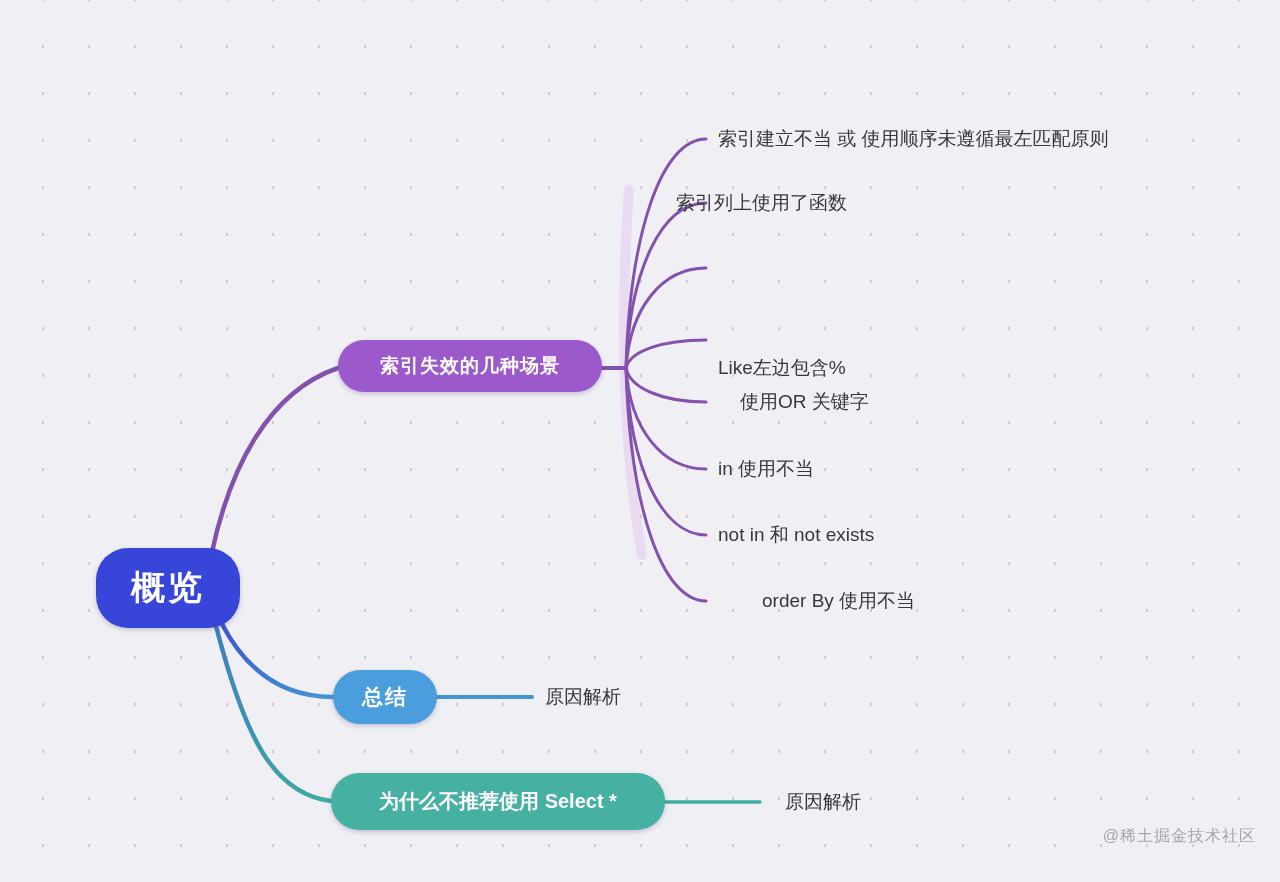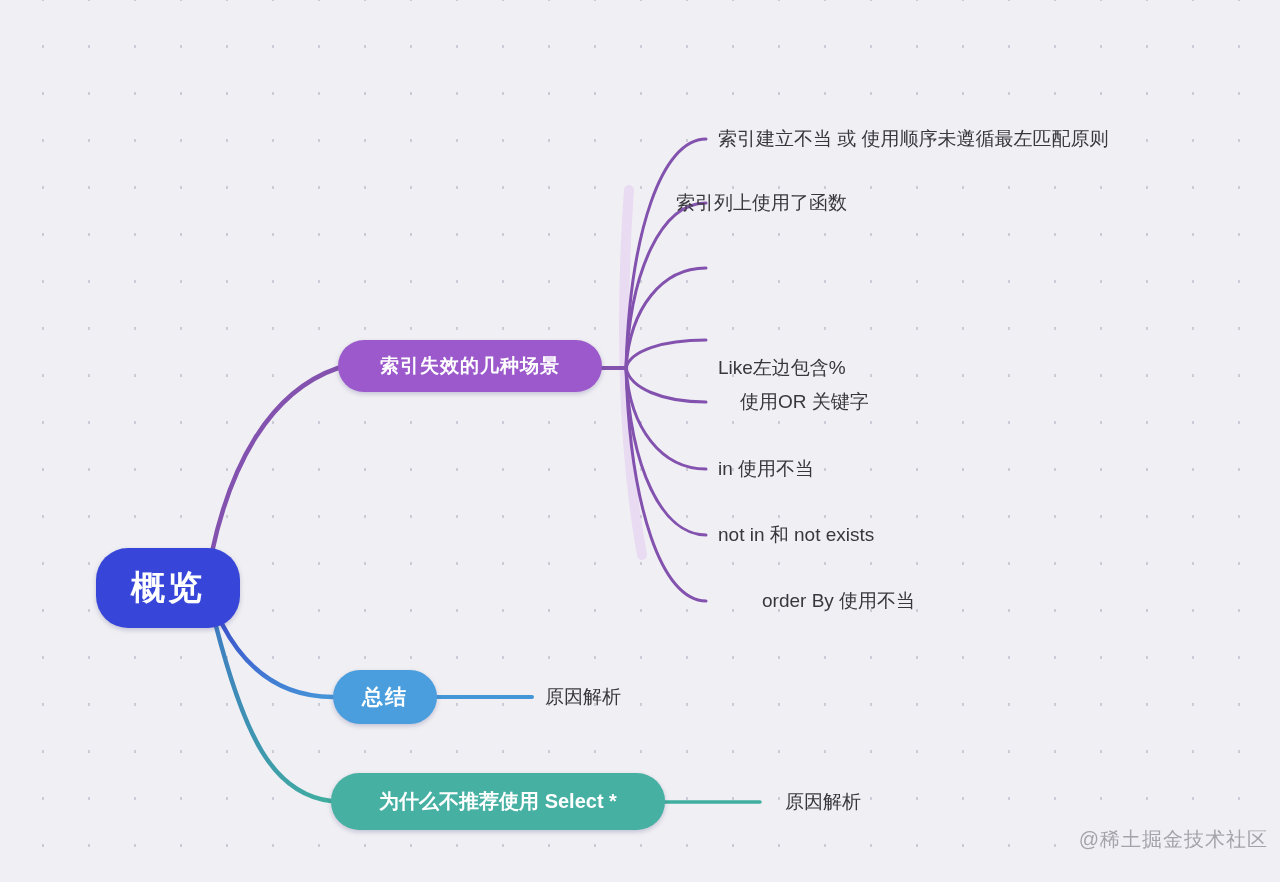--- a/index.html
+++ b/index.html
@@ -59,22 +59,22 @@
   .leaf-l2 { left: 718px; top: 254px; }
   .leaf-l3 { left: 718px; top: 326px; margin-top: 28px; }
   .leaf-l4 { left: 740px; top: 388px; }
   .leaf-l5 { left: 718px; top: 455px; }
   .leaf-l6 { left: 718px; top: 521px; }
   .leaf-l7 { left: 718px; top: 587px; margin-left: 44px; }
   .leaf-summary { left: 545px; top: 683px; }
   .leaf-select  { left: 785px; top: 788px; font-weight: 400; }
   .watermark {
     position: absolute;
-    right: 12px; top: 826px;
-    font-size: 20px;
+    right: 24px; top: 826px;
+    font-size: 16px;
     color: #97969e;
     opacity: 0.85;
     letter-spacing: 1px;
   }
 </style>
 </head>
 <body>
 
 <div class="canvas">
 

